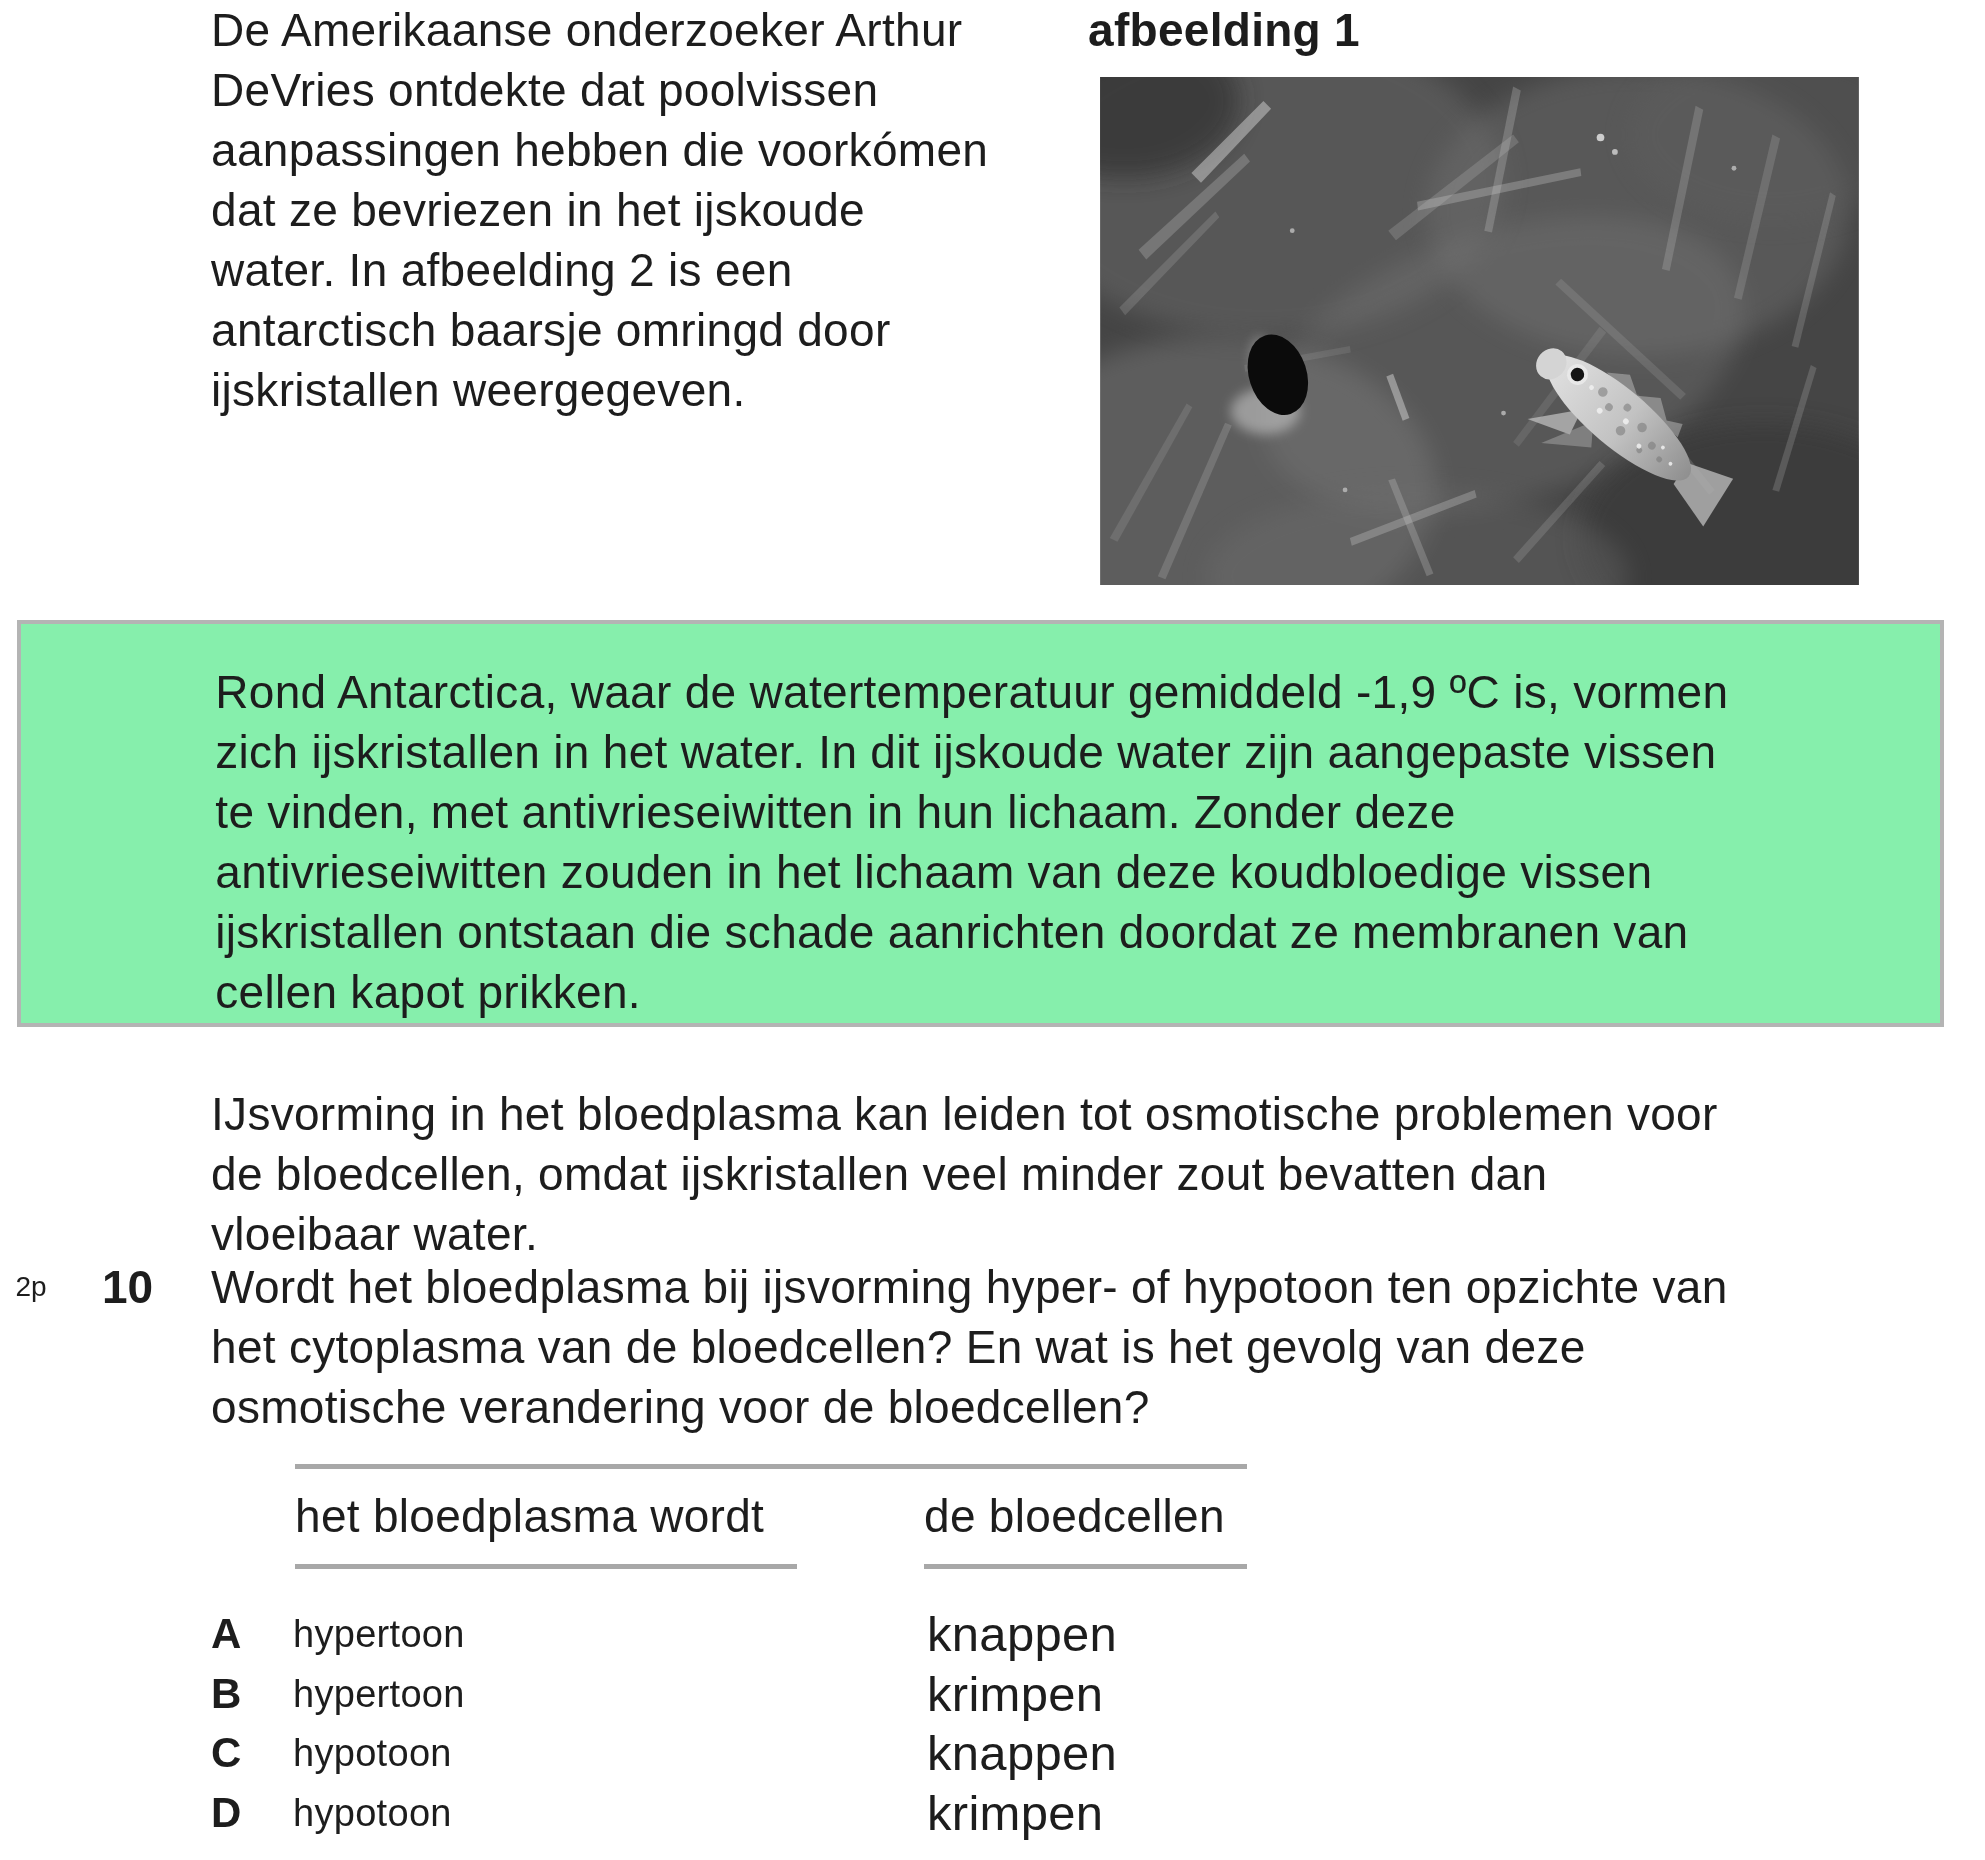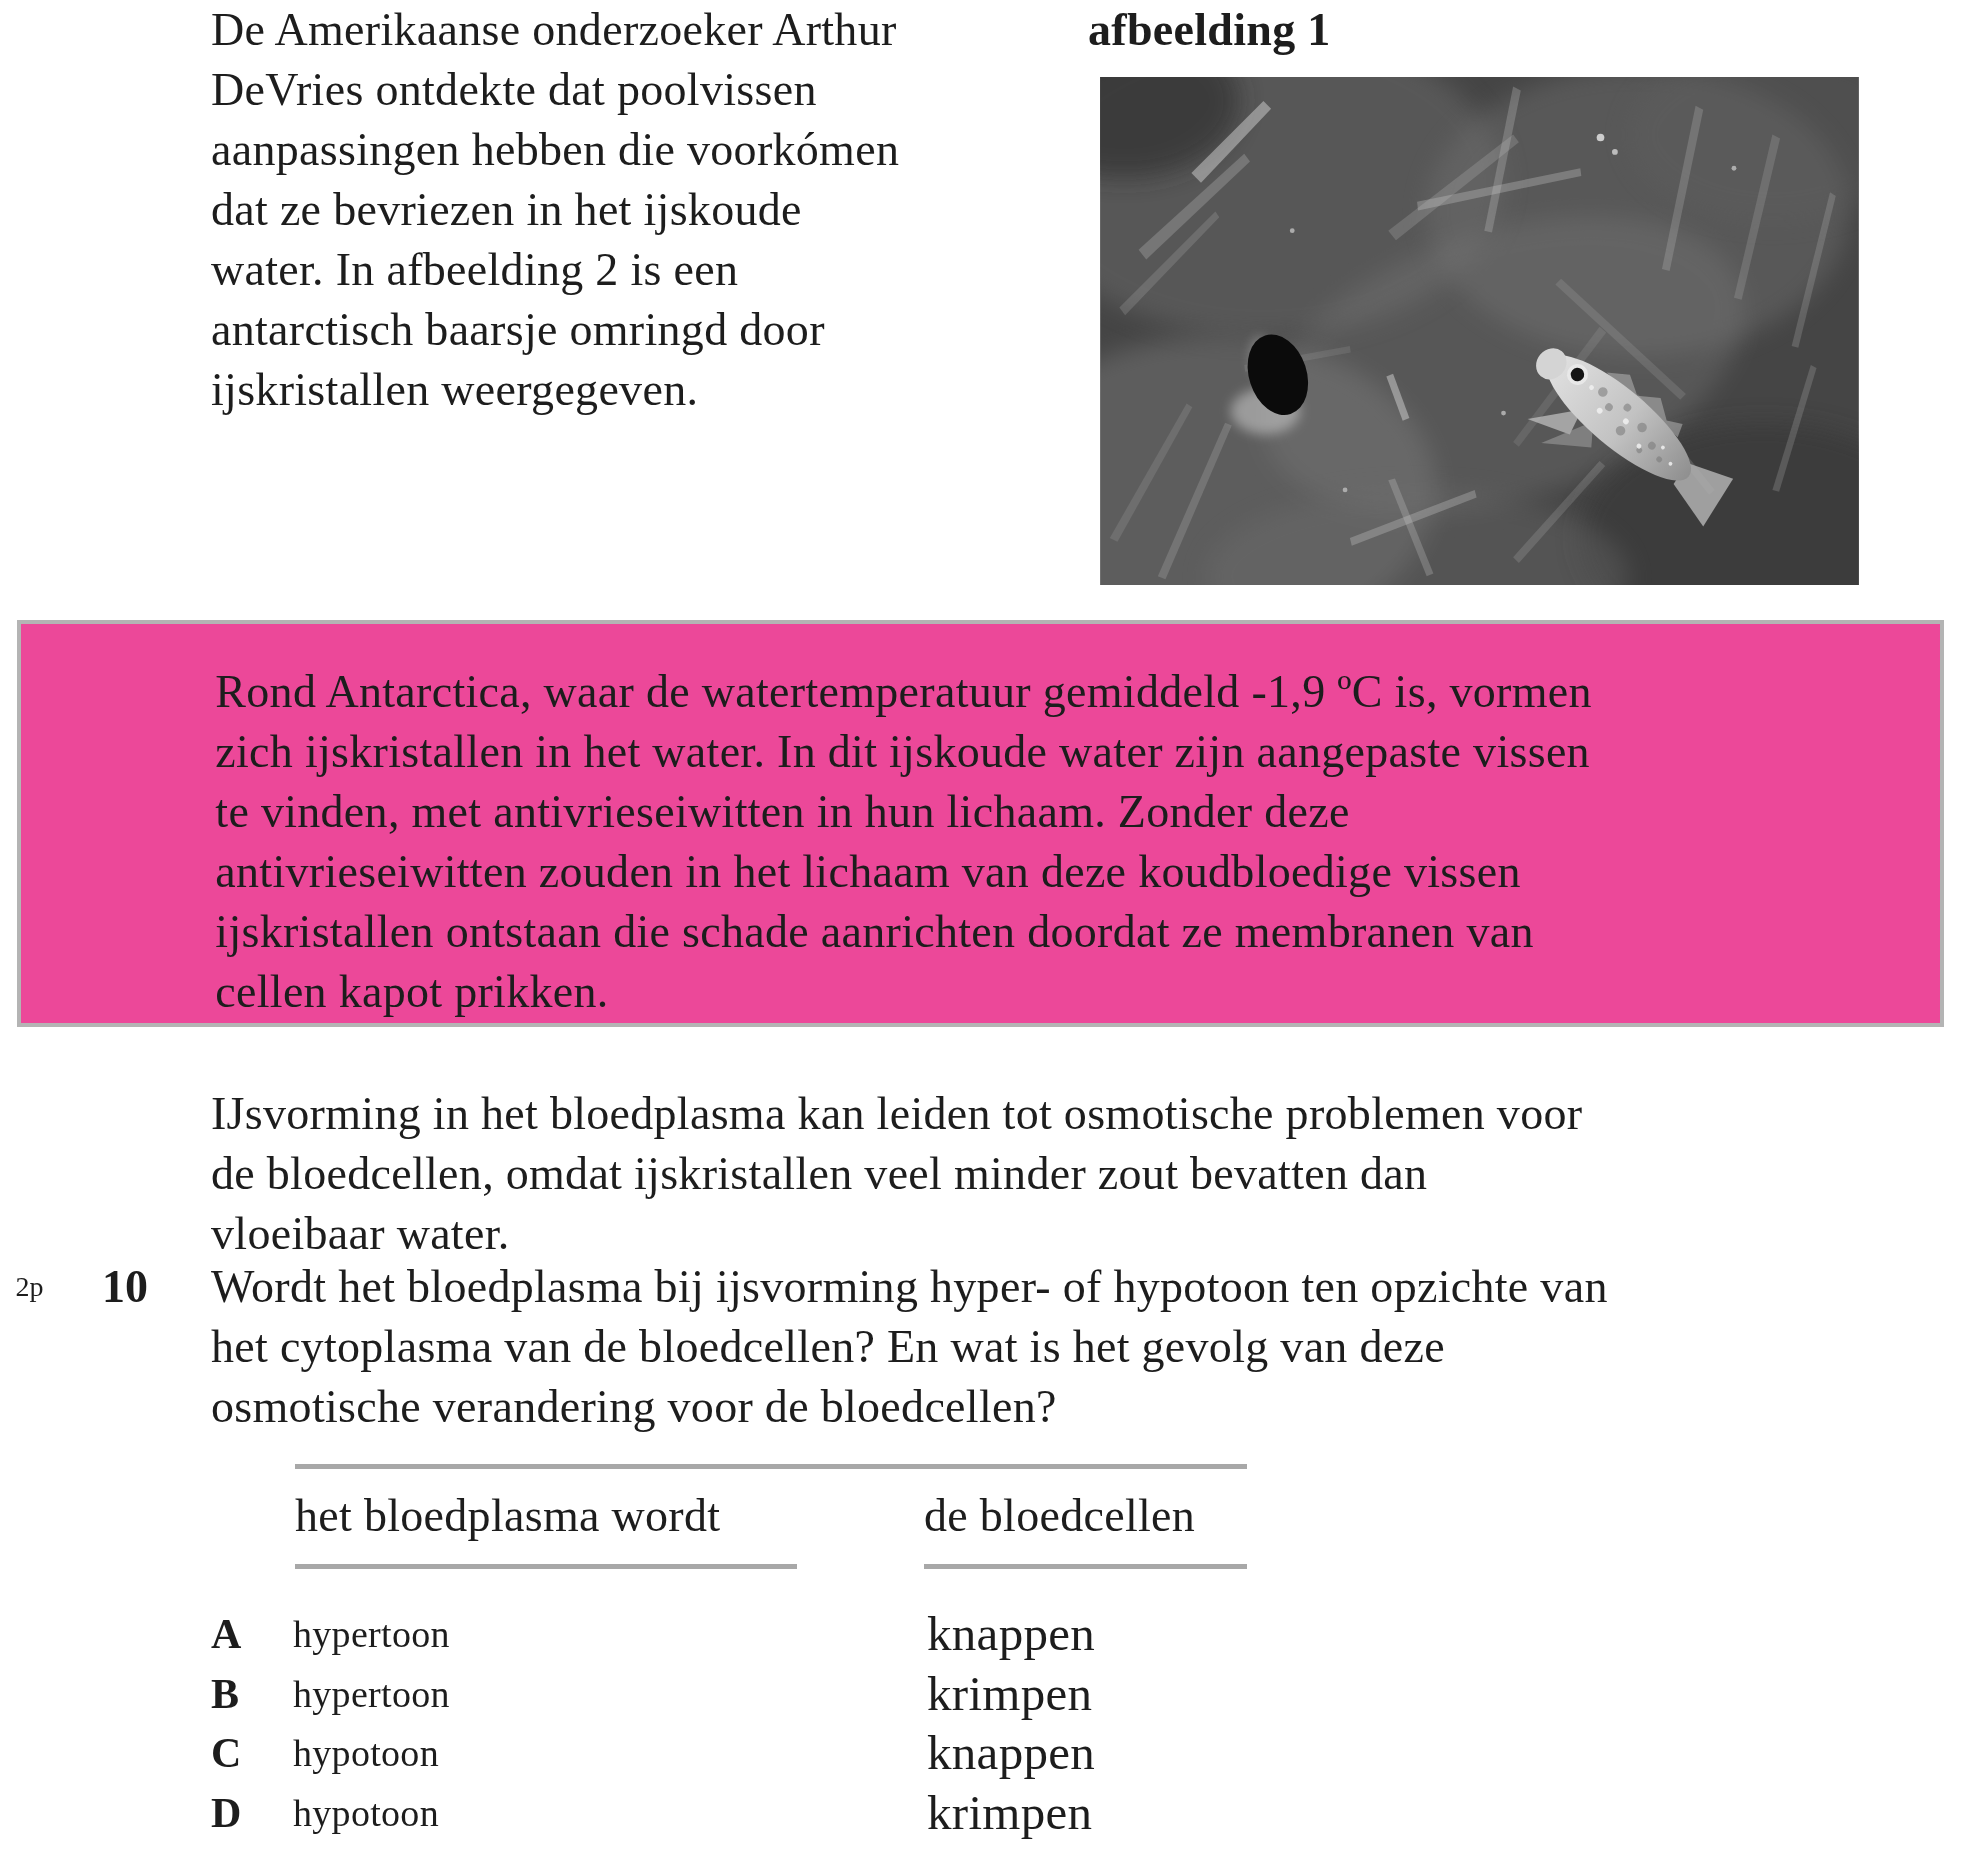--- a/index.html
+++ b/index.html
@@ -1,29 +1,29 @@
 <!DOCTYPE html>
 <html><head>
 <meta charset="utf-8">
 <style>
   html,body{margin:0;padding:0;background:#ffffff;}
   #page{
     position:relative;width:1986px;height:1861px;background:#ffffff;
-    font-family:Liberation Serif, serif;color:#1d1d1d;overflow:hidden;
+    font-family:Liberation Sans, sans-serif;color:#1d1d1d;overflow:hidden;
   }
   .abs{position:absolute;}
   .tline{font-size:46px;line-height:60px;white-space:nowrap;letter-spacing:0.3px;}
   .bold{font-weight:bold;}
   .para{position:absolute;}
   .points{font-size:28px;line-height:60px;}
   .qnum{font-size:46px;line-height:60px;font-weight:bold;}
   .rule{position:absolute;height:4.8px;background:#a8a8a8;}
   .info-box{
     position:absolute;left:17.3px;top:620px;width:1919px;height:399px;
-    border:4.8px solid #b4b4b4;background:#ec4899;
+    border:4.8px solid #b4b4b4;background:#86efac;
   }
   .info-box .inner{position:absolute;left:194px;top:38px;}
   .opt-letter{position:absolute;left:211px;font-size:42px;line-height:60px;font-weight:bold;}
   .opt-col1{position:absolute;left:293px;font-size:38px;line-height:60px;white-space:nowrap;letter-spacing:0.3px;}
   .opt-col2{position:absolute;left:927px;font-size:49px;line-height:60px;white-space:nowrap;letter-spacing:0.3px;}
   .hdr1{position:absolute;left:295px;top:1486px;}
   .hdr2{position:absolute;left:924px;top:1486px;}
   .photo{position:absolute;left:1100px;top:77px;width:759px;height:508px;}
 </style>
 </head>

